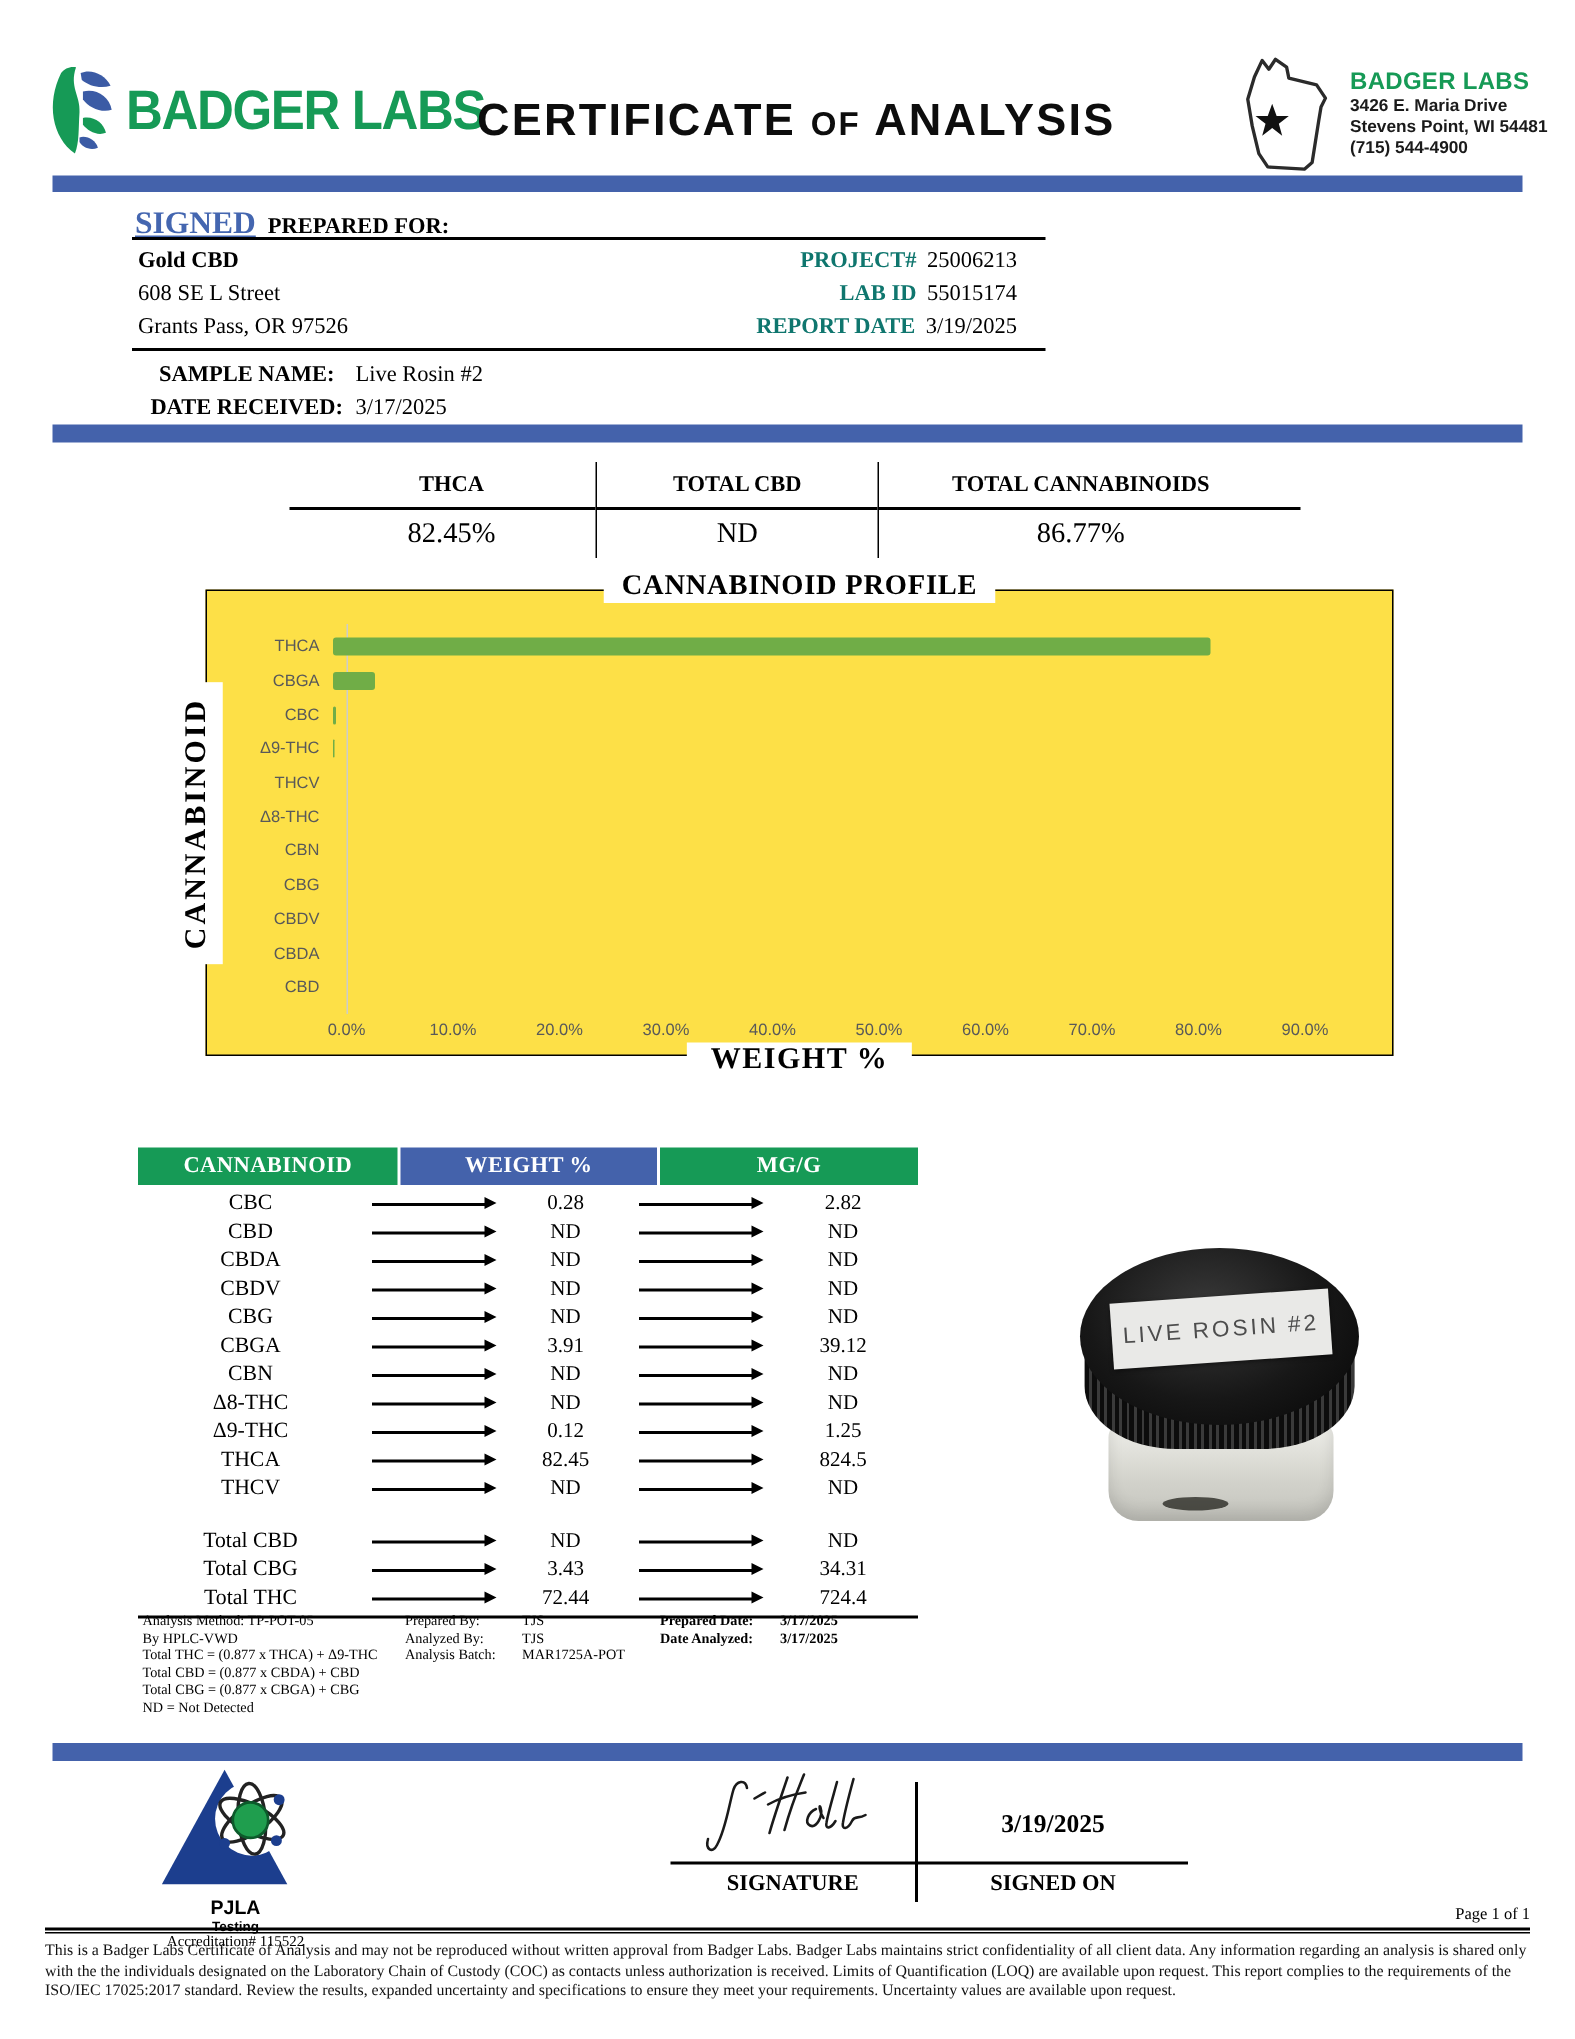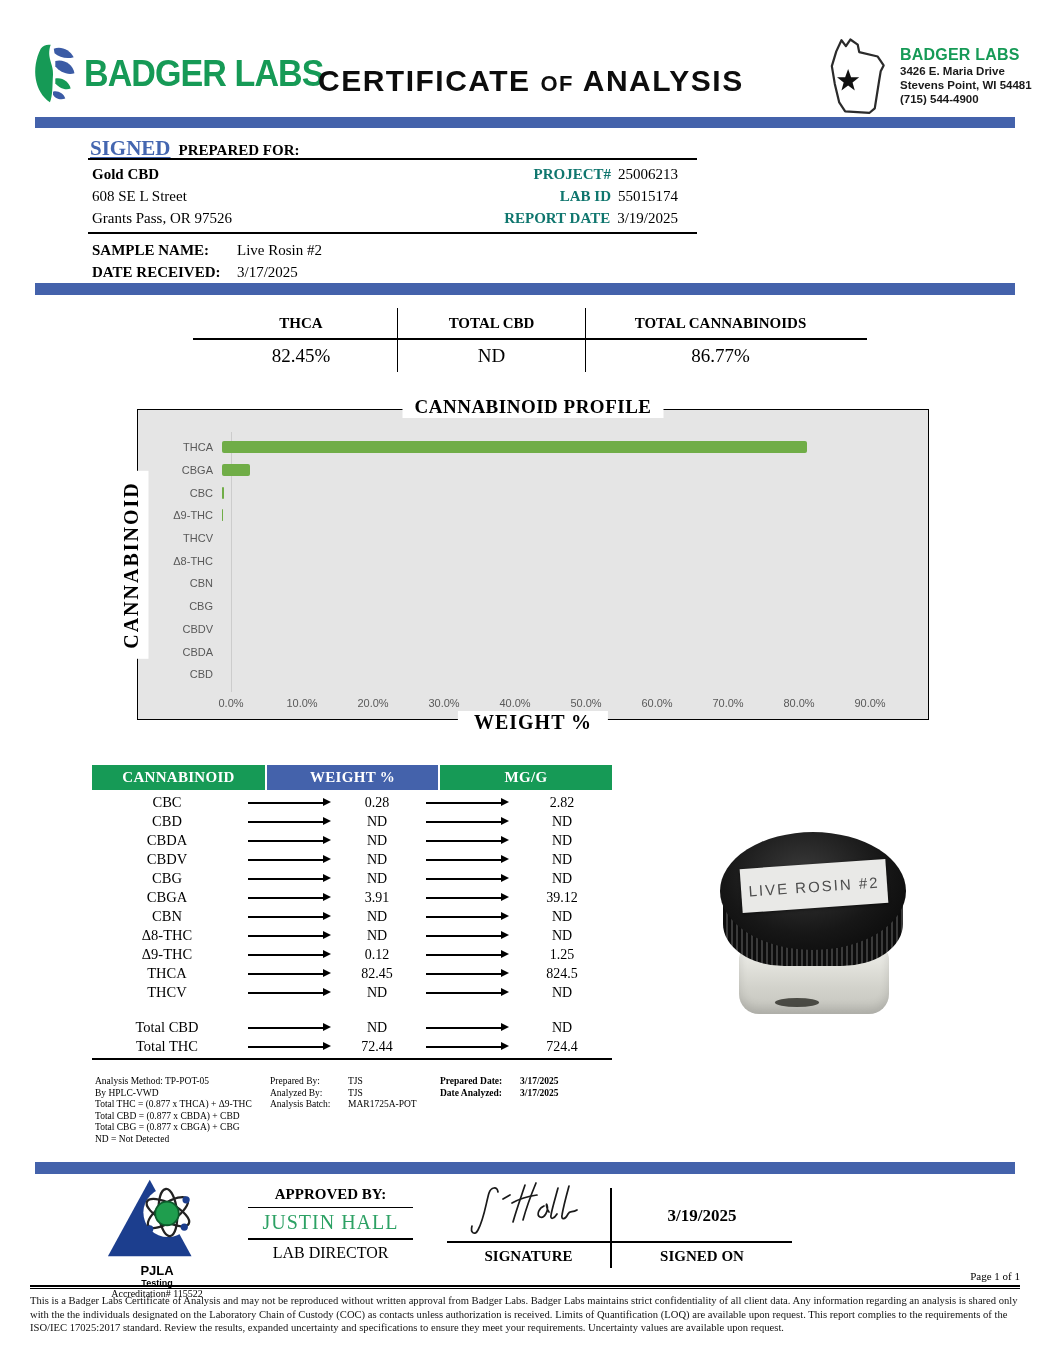--- a/index.html
+++ b/index.html
@@ -25,34 +25,34 @@
   .hline { position:absolute; background:#000; height:1.5px; }
   #hl1 { left:88px; top:158px; width:609px; }
   #hl2 { left:88px; top:232px; width:609px; }
   .client { position:absolute; left:92px; top:163px; font-size:15px; line-height:22px; }
   .client .cname { font-weight:bold; }
   #report-meta { position:absolute; left:420px; top:163px; width:258px; font-size:15px; line-height:22px; }
   .meta-row { display:flex; justify-content:flex-end; gap:7px; }
   .meta-label { color:#0f766e; font-weight:bold; }
   .sample-block { position:absolute; left:92px; top:239px; font-size:15px; line-height:22px; }
   .sample-row { display:flex; }
-  .sample-row .lbl { font-weight:bold; width:145px; }
+  .sample-row .lbl { font-weight:bold; width:145px;text-align:center; }
 
   
   #summary { position:absolute; left:205px; top:308px; width:650px; display:grid; grid-template-columns:192px 188px 270px; }
   .sum-col { text-align:center; }
   .sum-col.sep { border-left:1.5px solid #000; }
   .sum-label { font-weight:bold; font-size:15px; height:30px; line-height:30px; }
   .sum-hr { height:2px; background:#000; }
   .sum-col:first-child .sum-hr { margin-left:-12px; }
   .sum-col:last-child .sum-hr { margin-right:-12px; }
   .sum-value { font-weight:normal; font-size:19px; height:32px; line-height:32px; }
 
   
-  #chart-box { position:absolute; left:137px; top:409px; width:792px; height:311px; border:1.5px solid #000; background:#e5e5e5; }
+  #chart-box { position:absolute; left:137px; top:393px; width:792px; height:311px; border:1.5px solid #000; background:#fde047; }
   .chart-title { position:absolute; top:-14px; left:50%; transform:translateX(-50%); background:#fff; padding:0 12px; font-weight:bold; font-size:19px; letter-spacing:.5px; white-space:nowrap; }
   .chart-ylab { position:absolute; left:-7px; top:50%; transform:translate(-50%,-50%) rotate(-90deg); background:#fff; padding:6px 10px; font-weight:bold; font-size:20px; letter-spacing:2px; white-space:nowrap; }
   .chart-xlab { position:absolute; bottom:-15px; left:50%; transform:translateX(-50%); background:#fff; padding:0 16px; font-weight:bold; font-size:20px; letter-spacing:1px; white-space:nowrap; }
   #chart-rows { position:absolute; left:0; top:26px; right:8px; }
   .c-row { display:flex; align-items:center; height:22.7px; }
   .c-cat { width:84px; text-align:right; padding-right:9px; font-family:"Liberation Sans", sans-serif; font-size:11px; color:#595959; }
   .c-barwrap { flex:1; position:relative; height:100%; }
   .c-bar { position:absolute; left:0; top:50%; transform:translateY(-50%); height:12px; border-radius:2px; }
   .axis-v { position:absolute; left:93px; top:22px; width:1px; height:260px; background:#cccccc; }
   #chart-ticks { position:absolute; left:93px; top:287px; right:0; height:14px; }
@@ -413,20 +413,31 @@
           <div class="arr-cell">
             <div class="arr-line"></div>
           </div>
           <div class="t-val">ND</div>
           <div class="arr-cell">
             <div class="arr-line"></div>
           </div>
           <div class="t-val">ND</div>
         </div>
         <div class="t-row">
+          <div class="t-label">Total CBG</div>
+          <div class="arr-cell">
+            <div class="arr-line"></div>
+          </div>
+          <div class="t-val">3.43</div>
+          <div class="arr-cell">
+            <div class="arr-line"></div>
+          </div>
+          <div class="t-val">34.31</div>
+        </div>
+        <div class="t-row">
           <div class="t-label">Total THC</div>
           <div class="arr-cell">
             <div class="arr-line"></div>
           </div>
           <div class="t-val">72.44</div>
           <div class="arr-cell">
             <div class="arr-line"></div>
           </div>
           <div class="t-val">724.4</div>
         </div>
@@ -489,25 +500,20 @@
       <circle cx="71" cy="39" r="13" fill="#1f9e4e" stroke="#0c5a2b" stroke-width="2"></circle>
       <circle cx="92" cy="24" r="4" fill="#1c3e8e"></circle>
       <circle cx="52" cy="56" r="4" fill="#1c3e8e"></circle>
       <circle cx="90" cy="54" r="4" fill="#1c3e8e"></circle>
     </svg>
     <div class="p-name">PJLA</div>
     <div class="p-sub">Testing</div>
     <div class="p-acc">Accreditation# 115522</div>
   </div>
 
-  <div id="approved">
-    <div class="a-lbl">APPROVED BY:</div>
-    <div class="a-name">JUSTIN HALL</div>
-    <div class="a-title">LAB DIRECTOR</div>
-  </div>
 
   <svg id="signature-svg" width="140" height="66" viewBox="0 0 140 66">
     <g fill="none" stroke="#1a1a1a" stroke-width="1.7" stroke-linecap="round">
       <path d="M30,16 C29,10 23,11 21,17 C18,27 16,43 10,54 C7,60 2,57 4,50"></path>
       <path d="M35,23 l7,-4"></path>
       <path d="M57,9 C53,21 48,35 45,46"></path>
       <path d="M68,7 C63,19 58,33 55,44"></path>
       <path d="M44,27 C53,22 62,20 69,19"></path>
       <path d="M76,30 C71,32 68,39 72,41 C76,43 81,35 79,29 C78,26 78,32 81,36"></path>
       <path d="M90,12 C87,23 84,33 83,39 C82,44 86,43 89,38"></path>

